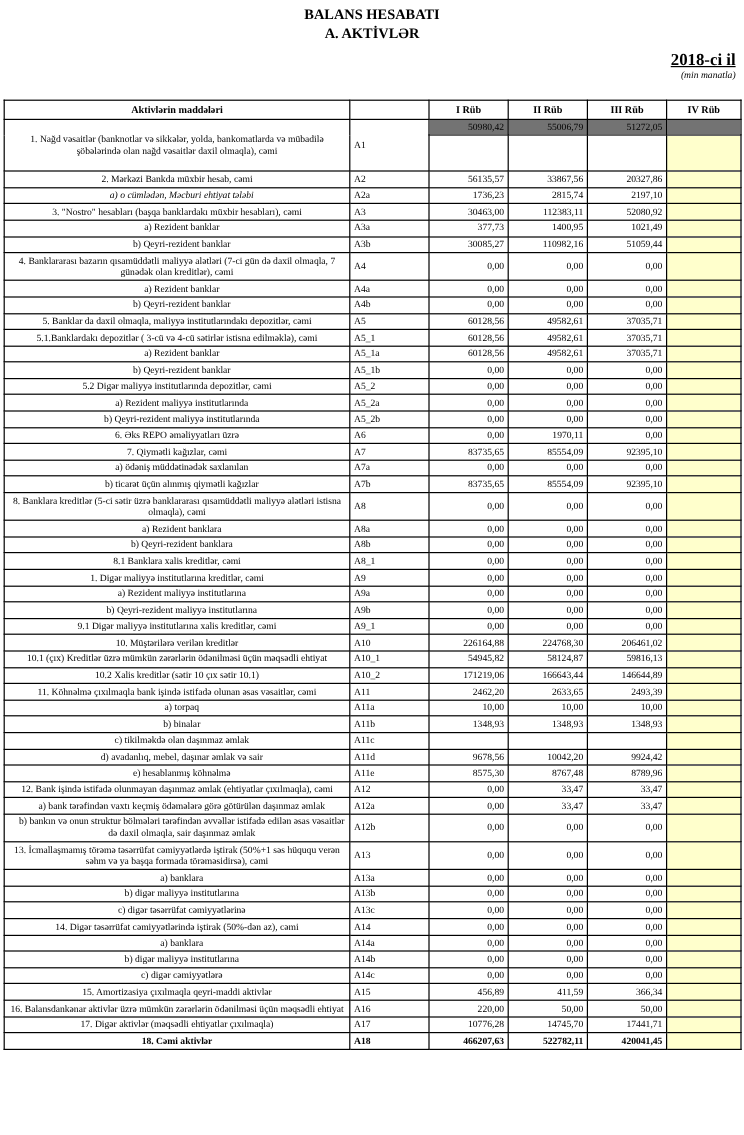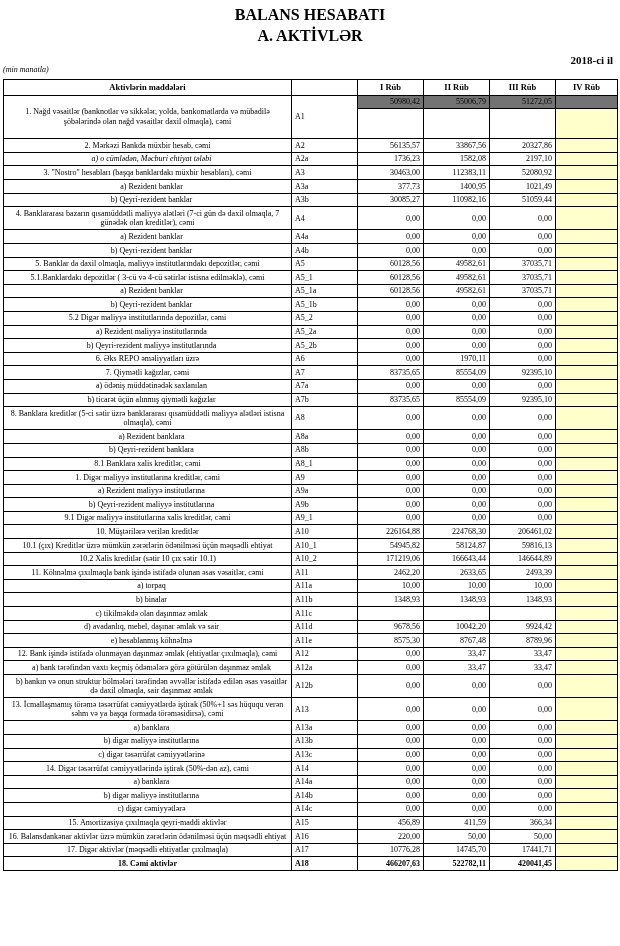--- a/index.html
+++ b/index.html
@@ -6,37 +6,38 @@
   html, body { background: #ffffff; }
   body {
     width: 620px;
     font-family: "Liberation Serif", serif;
     color: #000;
     padding: 5px 3px 2px 3px;
   }
   .title {
     text-align: center;
     font-weight: bold;
-    font-size: 16px;
+    font-size: 12px;
     line-height: 1.3;
   }
   .year {
     text-align: right;
     font-weight: bold;
-    font-size: 11px;
+    font-size: 14px;
     margin-top: 7px;
     padding-right: 4px;
     line-height: 1.1;
+    text-decoration: underline;
   }
   .unit {
-    text-align: left;
+    text-align: right;
     font-style: italic;
     font-size: 8px;
     padding-right: 4px;
-    margin-bottom: 5px;
+    margin-bottom: 16px;
     line-height: 1.1;
   }
   table {
     width: 614px;
     border-collapse: collapse;
     table-layout: fixed;
     font-size: 8px;
   }
   th, td {
     border: 1px solid #000;
@@ -110,21 +111,21 @@
           <td class="code">A2</td>
           <td class="val">56135,57</td>
           <td class="val">33867,56</td>
           <td class="val">20327,86</td>
           <td class="val q4"></td>
         </tr>
         <tr>
           <td class="label indent italic">a) o cümlədən, Məcburi ehtiyat tələbi</td>
           <td class="code">A2a</td>
           <td class="val">1736,23</td>
-          <td class="val">1582,08</td>
+          <td class="val">2815,74</td>
           <td class="val">2197,10</td>
           <td class="val q4"></td>
         </tr>
         <tr>
           <td class="label">3. "Nostro" hesabları (başqa banklardakı müxbir hesabları), cəmi</td>
           <td class="code">A3</td>
           <td class="val">30463,00</td>
           <td class="val">112383,11</td>
           <td class="val">52080,92</td>
           <td class="val q4"></td>

